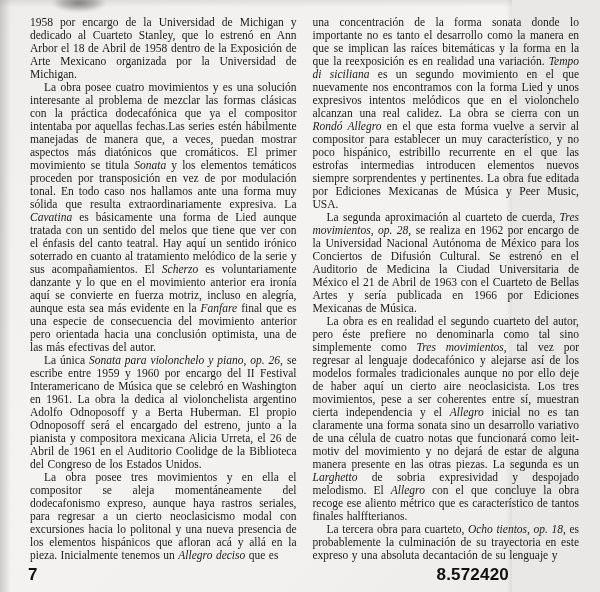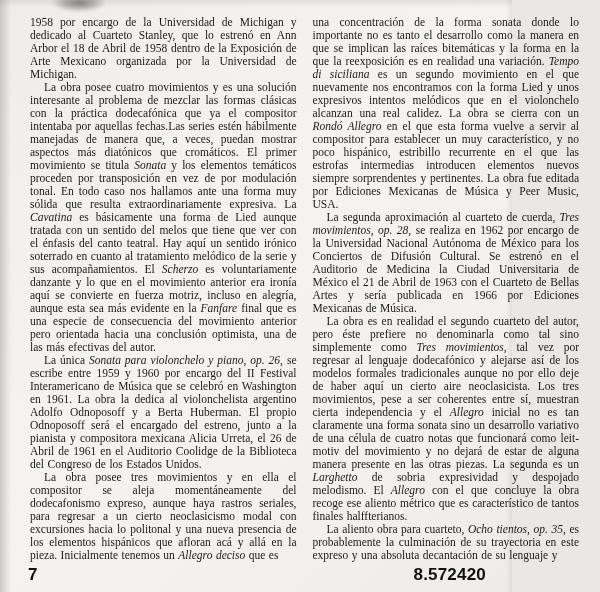--- a/index.html
+++ b/index.html
@@ -63,21 +63,21 @@
   }
   .para.indent { text-indent: 14px; }
   .footer-num {
     position: absolute;
     font-family: "Liberation Sans", sans-serif;
     font-weight: bold;
     font-size: 17px;
     color: #101010;
   }
   .footer-left  { left: 28px;  bottom: 7px; }
-  .footer-right { right: 26px; bottom: 7px; letter-spacing: 0.2px; }
+  .footer-right { right: 3px; bottom: 7px; letter-spacing: 0.2px; }
 </style>
 </head>
 <body>
 
 <div class="page">
   <div class="edge-left"></div>
   <div class="edge-top"></div>
   <div class="edge-right"></div>
   <div class="smudge"></div>
 
@@ -85,19 +85,19 @@
     <div class="column">
         <p class="para"><span>1958 por encargo de la Universidad de Michigan y dedicado al Cuarteto Stanley, que lo estrenó en Ann Arbor el 18 de Abril de 1958 dentro de la Exposición de Arte Mexicano organizada por la Universidad de Michigan.</span></p>
         <p class="para indent"><span>La obra posee cuatro movimientos y es una solución interesante al problema de mezclar las formas clásicas con la práctica dodecafónica que ya el compositor intentaba por aquellas fechas.Las series estén hábilmente manejadas de manera que, a veces, puedan mostrar aspectos más diatónicos que cromáticos. El primer movimiento se titula </span><i>Sonata</i><span> y los elementos temáticos proceden por transposición en vez de por modulación tonal. En todo caso nos hallamos ante una forma muy sólida que resulta extraordinariamente expresiva. La </span><i>Cavatina</i><span> es básicamente una forma de Lied aunque tratada con un sentido del melos que tiene que ver con el énfasis del canto teatral. Hay aquí un sentido irónico soterrado en cuanto al tratamiento melódico de la serie y sus acompañamientos. El </span><i>Scherzo</i><span> es voluntariamente danzante y lo que en el movimiento anterior era ironía aquí se convierte en fuerza motriz, incluso en alegría, aunque esta sea más evidente en la </span><i>Fanfare</i><span> final que es una especie de consecuencia del movimiento anterior pero orientada hacia una conclusión optimista, una de las más efectivas del autor.</span></p>
         <p class="para indent"><span>La única </span><i>Sonata para violonchelo y piano, op. 26</i><span>, se escribe entre 1959 y 1960 por encargo del II Festival Interamericano de Música que se celebró en Washington en 1961. La obra la dedica al violonchelista argentino Adolfo Odnoposoff y a Berta Huberman. El propio Odnoposoff será el encargado del estreno, junto a la pianista y compositora mexicana Alicia Urreta, el 26 de Abril de 1961 en el Auditorio Coolidge de la Biblioteca del Congreso de los Estados Unidos.</span></p>
         <p class="para indent"><span>La obra posee tres movimientos y en ella el compositor se aleja momentáneamente del dodecafonismo expreso, aunque haya rastros seriales, para regresar a un cierto neoclasicismo modal con excursiones hacia lo politonal y una nueva presencia de los elementos hispánicos que afloran acá y allá en la pieza. Inicialmente tenemos un </span><i>Allegro deciso</i><span> que es</span></p>
       </div>
     <div class="column">
         <p class="para"><span>una concentración de la forma sonata donde lo importante no es tanto el desarrollo como la manera en que se implican las raíces bitemáticas y la forma en la que la reexposición es en realidad una variación. </span><i>Tempo di siciliana</i><span> es un segundo movimiento en el que nuevamente nos encontramos con la forma Lied y unos expresivos intentos melódicos que en el violonchelo alcanzan una real calidez. La obra se cierra con un </span><i>Rondó Allegro</i><span> en el que esta forma vuelve a servir al compositor para establecer un muy característico, y no poco hispánico, estribillo recurrente en el que las estrofas intermedias introducen elementos nuevos siempre sorprendentes y pertinentes. La obra fue editada por Ediciones Mexicanas de Música y Peer Music, USA.</span></p>
         <p class="para indent"><span>La segunda aproximación al cuarteto de cuerda, </span><i>Tres movimientos, op. 28</i><span>, se realiza en 1962 por encargo de la Universidad Nacional Autónoma de México para los Conciertos de Difusión Cultural. Se estrenó en el Auditorio de Medicina la Ciudad Universitaria de México el 21 de Abril de 1963 con el Cuarteto de Bellas Artes y sería publicada en 1966 por Ediciones Mexicanas de Música.</span></p>
         <p class="para indent"><span>La obra es en realidad el segundo cuarteto del autor, pero éste prefiere no denominarla como tal sino simplemente como </span><i>Tres movimientos</i><span>, tal vez por regresar al lenguaje dodecafónico y alejarse así de los modelos formales tradicionales aunque no por ello deje de haber aquí un cierto aire neoclasicista. Los tres movimientos, pese a ser coherentes entre sí, muestran cierta independencia y el </span><i>Allegro</i><span> inicial no es tan claramente una forma sonata sino un desarrollo variativo de una célula de cuatro notas que funcionará como leit-motiv del movimiento y no dejará de estar de alguna manera presente en las otras piezas. La segunda es un </span><i>Larghetto</i><span> de sobria expresividad y despojado melodismo. El </span><i>Allegro</i><span> con el que concluye la obra recoge ese aliento métrico que es característico de tantos finales halffterianos.</span></p>
-        <p class="para indent"><span>La aliento obra para cuarteto, </span><i>Ocho tientos, op. 35</i><span>, es probablemente la culminación de su trayectoria en este expreso y una absoluta decantación de su lenguaje y</span></p>
+        <p class="para indent"><span>La tercera obra para cuarteto, </span><i>Ocho tientos, op. 18</i><span>, es probablemente la culminación de su trayectoria en este expreso y una absoluta decantación de su lenguaje y</span></p>
       </div>
   </div>
 
   <div class="footer-num footer-left">7</div>
   <div class="footer-num footer-right">8.572420</div>
 </div>
 
 </body></html>

